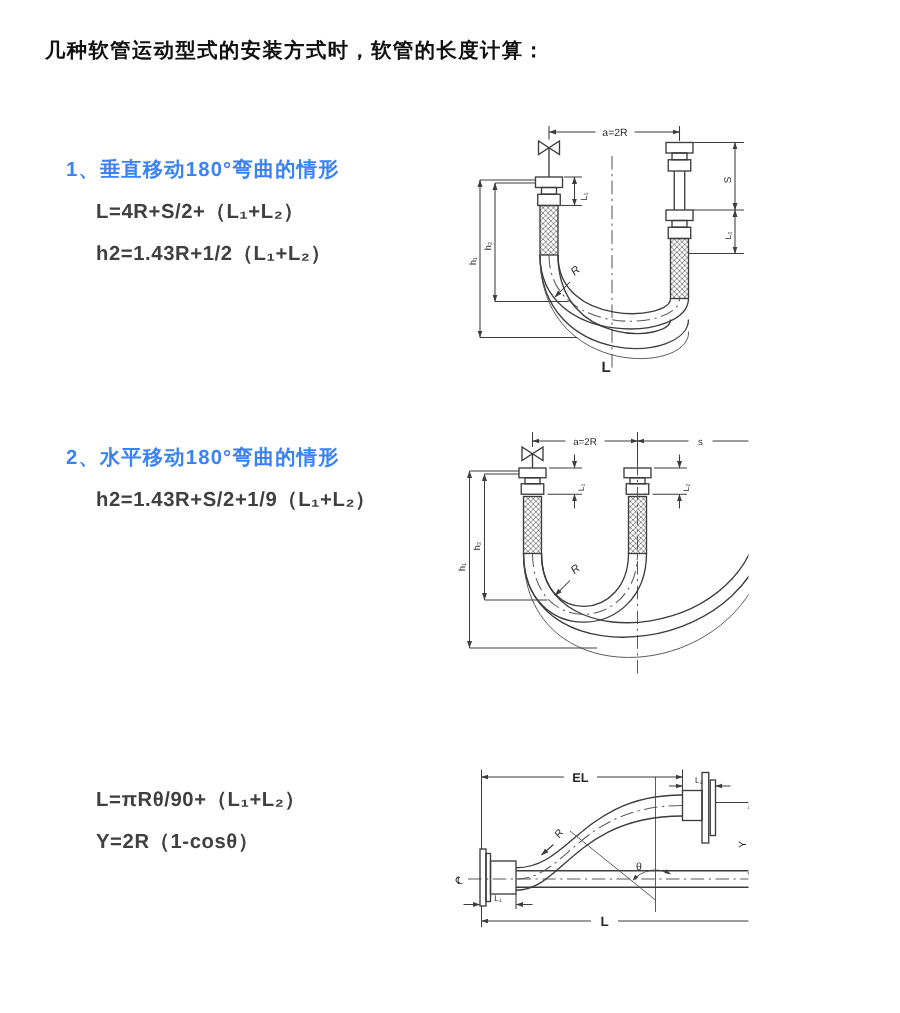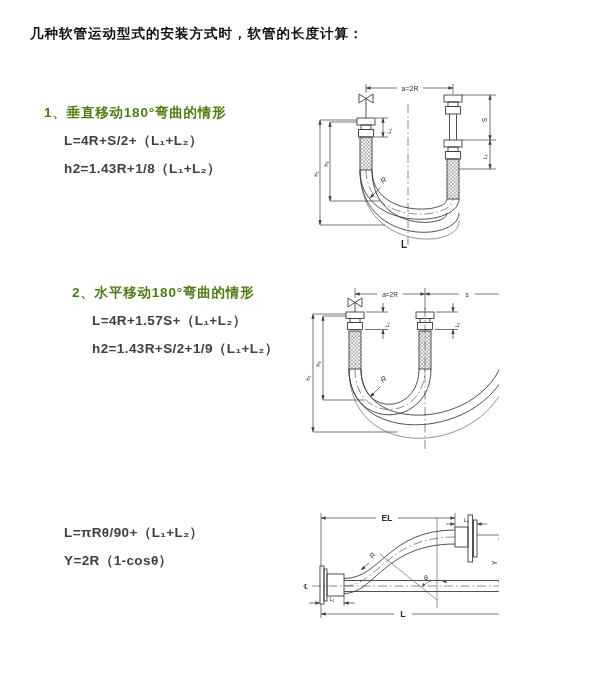--- a/index.html
+++ b/index.html
@@ -5,21 +5,21 @@
   html,body{margin:0;padding:0;background:#fff;}
   .page{
     position:relative;width:499px;height:675px;background:#ffffff;
     font-family:"Liberation Sans","DejaVu Sans",sans-serif;color:#1c1c1c;overflow:hidden;
   }
   .title{
     position:absolute;left:30px;top:25px;margin:0;
     font-size:13.5px;font-weight:bold;letter-spacing:1px;color:#111;
   }
   .block{position:absolute;left:44px;}
-  .heading{font-size:13.5px;font-weight:bold;letter-spacing:0.8px;color:#4d7c0f;}
+  .heading{font-size:13.5px;font-weight:bold;letter-spacing:0.8px;color:#3b82f6;}
   .formula{
     margin:10px 0 0 20px;font-size:13.5px;font-weight:bold;letter-spacing:0.4px;
     color:#404040;line-height:18px;
   }
   svg.diag{position:absolute;overflow:visible;}
   svg.diag text{fill:#2a2a2a;font-family:"Liberation Sans","DejaVu Sans",sans-serif;}
   svg.diag .ln{stroke:#3d3d3d;stroke-width:0.9;fill:none;}
   svg.diag .thin{stroke:#4a4a4a;stroke-width:0.6;fill:none;}
   svg.diag .dim{stroke:#3d3d3d;stroke-width:0.7;fill:none;}
   svg.diag .cl{stroke:#5a5a5a;stroke-width:0.7;fill:none;stroke-dasharray:9 3 1.5 3;}
@@ -28,26 +28,25 @@
 </head>
 <body>
 
 <div class="page">
 
   <h1 class="title">几种软管运动型式的安装方式时，软管的长度计算：</h1>
 
   <section class="block" style="top:104px;">
     <div class="heading">1、垂直移动180°弯曲的情形</div>
     <div class="formula">L=4R+S/2+（L₁+L₂）</div>
-    <div class="formula">h2=1.43R+1/8（L₁+L₂）</div>
+    <div class="formula">h2=1.43R+1/2（L₁+L₂）</div>
   </section>
 
-  <section class="block" style="top:284px;margin-left:28px;">
+  <section class="block" style="top:296px;">
     <div class="heading">2、水平移动180°弯曲的情形</div>
-    <div class="formula">L=4R+1.57S+（L₁+L₂）</div>
     <div class="formula">h2=1.43R+S/2+1/9（L₁+L₂）</div>
   </section>
 
   <section class="block" style="top:514px;">
     <div class="formula">L=πRθ/90+（L₁+L₂）</div>
     <div class="formula">Y=2R（1-cosθ）</div>
   </section>
 
   <svg class="diag" style="left:313px;top:72px;" width="220" height="182" viewBox="0 0 220 182">
     <defs>

